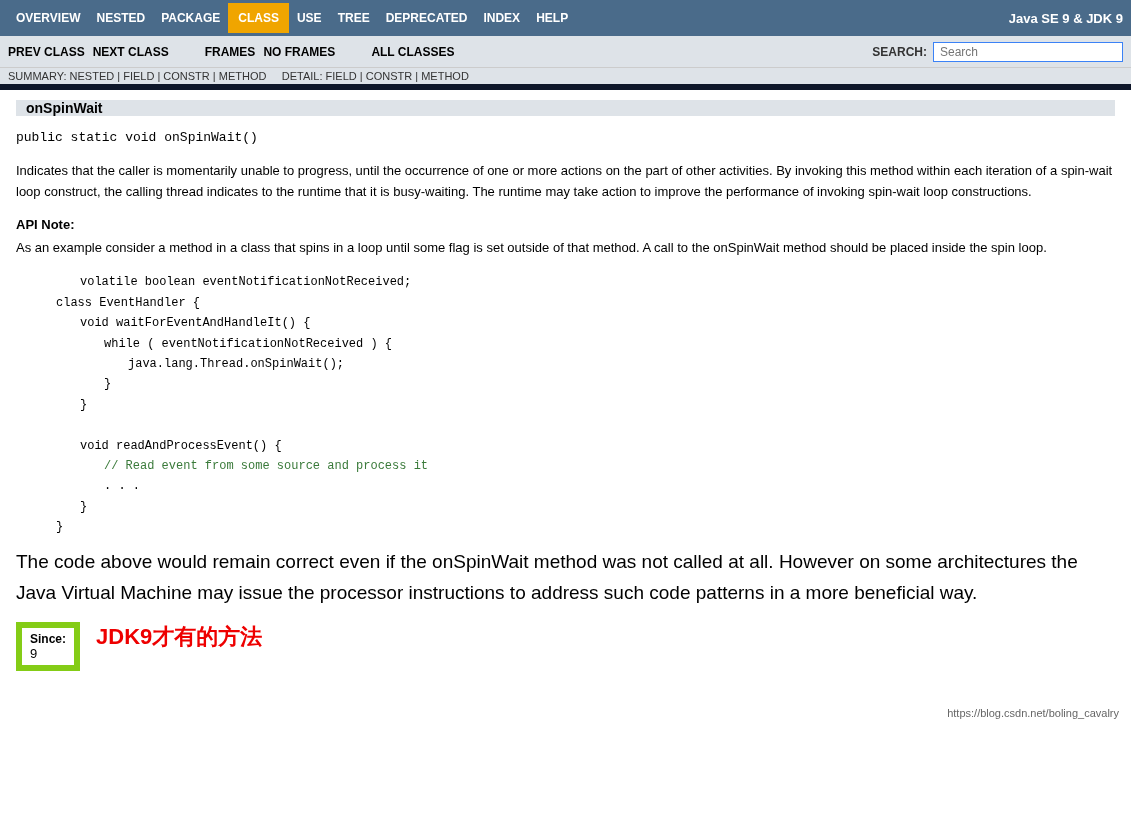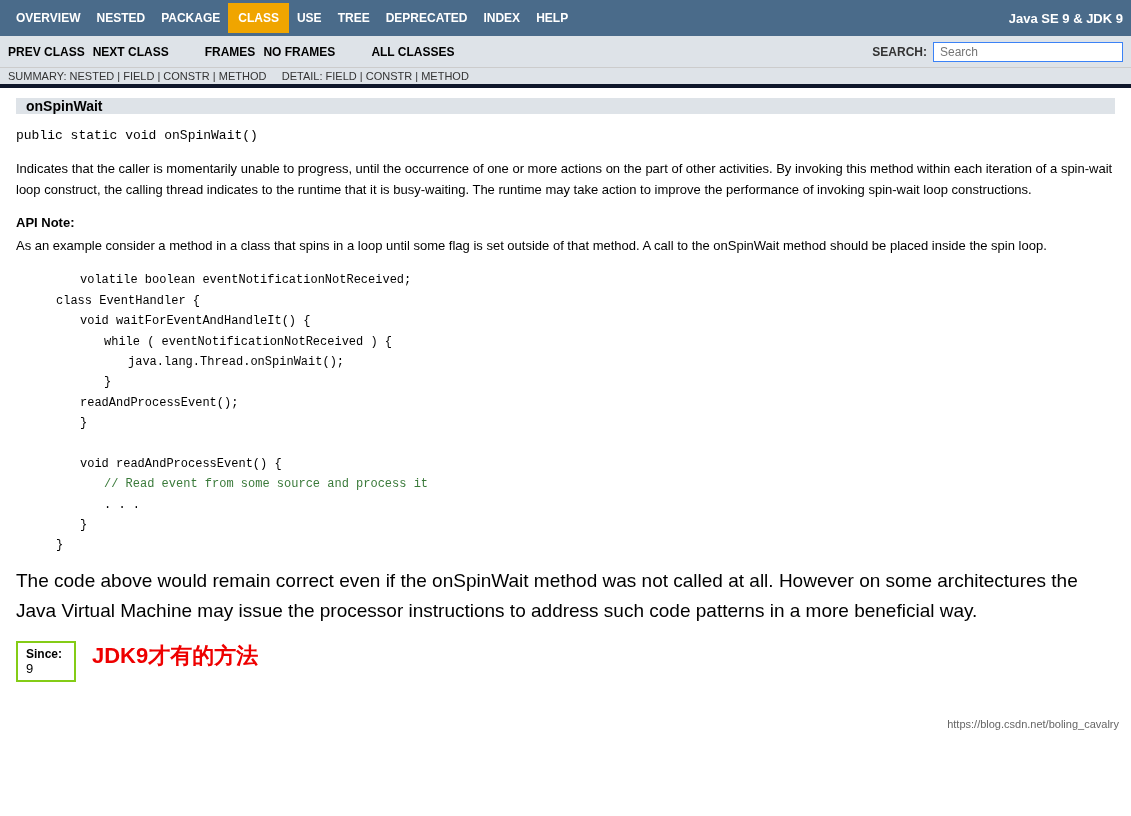--- a/index.html
+++ b/index.html
@@ -77,21 +77,21 @@
       width: 190px;
       background: #fff;
     }
 
     
     .third-nav {
       background: #dee3e8;
       padding: 2px 8px;
       font-size: 11px;
       color: #333;
-      border-bottom: 4px solid #0f172a;
+      border-bottom: 6px solid #0f172a;
     }
     .third-nav a { color: #333; text-decoration: none; }
 
     
     .main-content {
       padding: 10px 16px;
       background: #fff;
     }
 
     
@@ -152,21 +152,21 @@
     }
 
     
     .since-block {
       display: flex;
       align-items: flex-start;
       gap: 16px;
       margin-top: 10px;
     }
     .since-box {
-      border: 2px solid #84cc16;
+      border: 6px solid #84cc16;
       padding: 4px 8px;
       font-size: 12px;
       min-width: 60px;
     }
     .since-box-label {
       font-weight: bold;
       font-size: 12px;
     }
     .since-box-value {
       font-size: 13px;
@@ -248,21 +248,20 @@
   <div class="api-note-label">API Note:</div>
   <div class="api-note-text">As an example consider a method in a class that spins in a loop until some flag is set outside of that method. A call to the onSpinWait method should be placed inside the spin loop.</div>
 
   <div class="code-block">
     <div style="margin-left:2em;">volatile boolean eventNotificationNotReceived;</div>
     <div>class EventHandler {</div>
     <div style="margin-left:2em;">void waitForEventAndHandleIt() {</div>
     <div style="margin-left:4em;">while ( eventNotificationNotReceived ) {</div>
     <div style="margin-left:6em;">java.lang.Thread.onSpinWait();</div>
     <div style="margin-left:4em;">}</div>
-    <div style="margin-left:2em;">readAndProcessEvent();</div>
     <div style="margin-left:2em;">}</div>
     <div>&nbsp;</div>
     <div style="margin-left:2em;">void readAndProcessEvent() {</div>
     <div style="margin-left:4em;" class="code-comment">// Read event from some source and process it</div>
     <div style="margin-left:4em;">. . .</div>
     <div style="margin-left:2em;">}</div>
     <div>}</div>
   </div>
 
   <div class="bottom-text">The code above would remain correct even if the onSpinWait method was not called at all. However on some architectures the Java Virtual Machine may issue the processor instructions to address such code patterns in a more beneficial way.</div>

